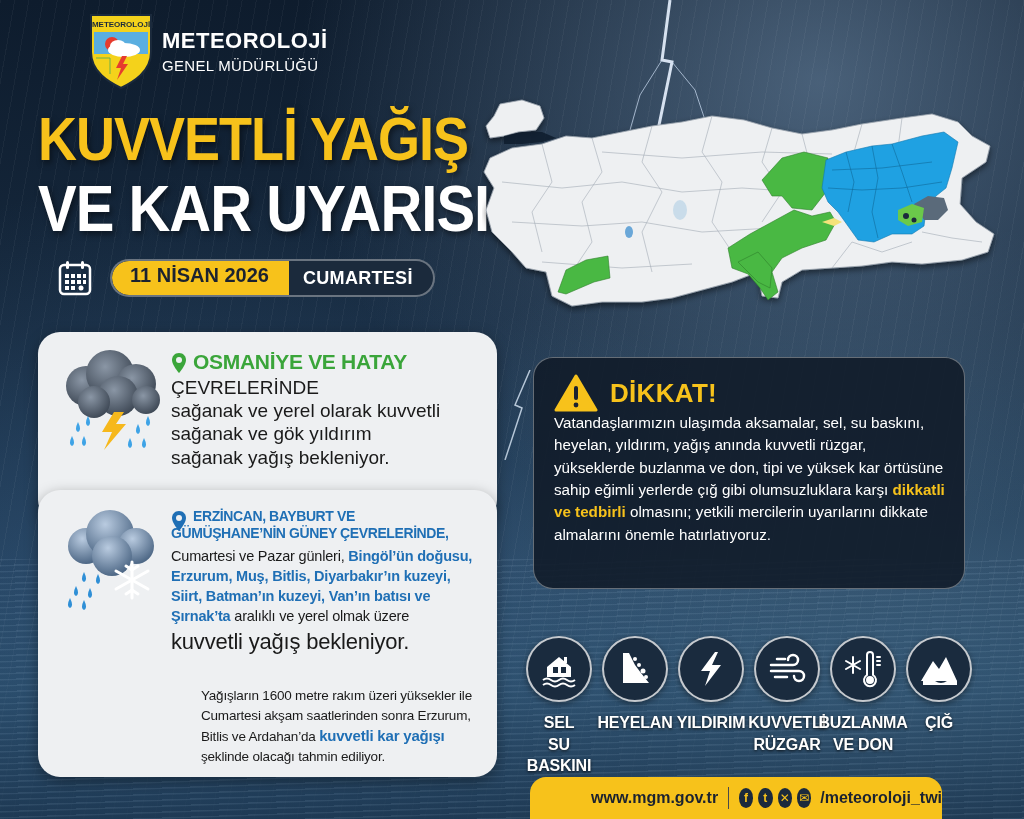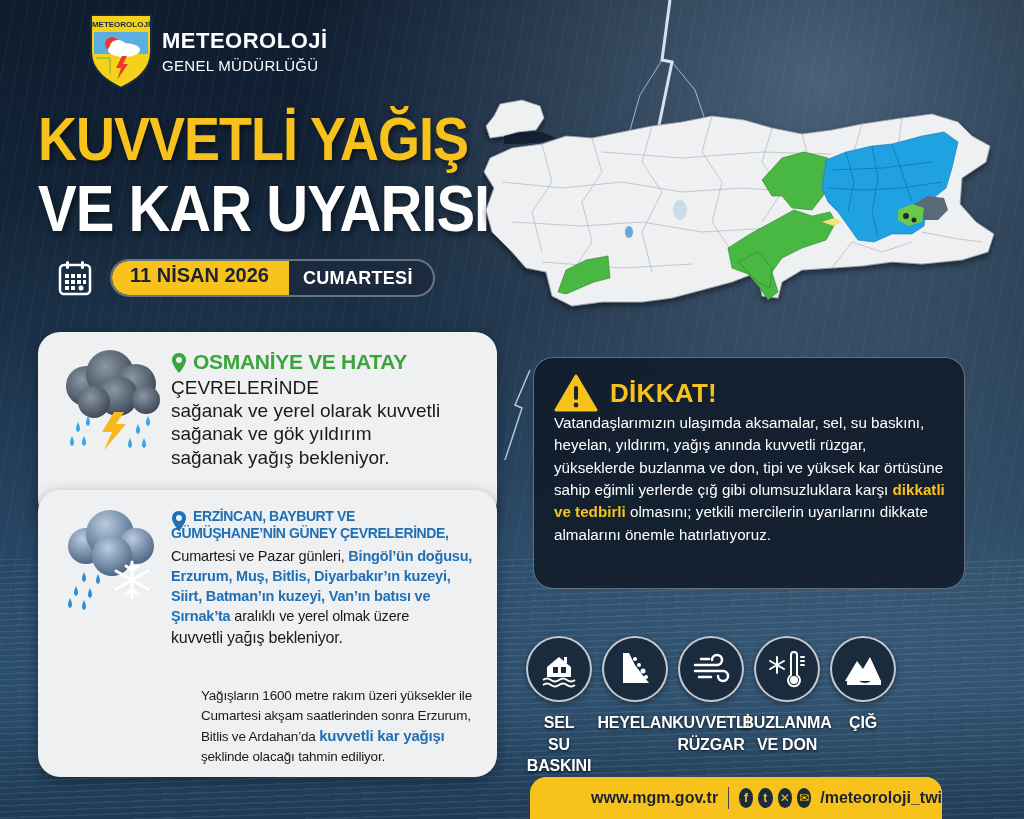--- a/index.html
+++ b/index.html
@@ -53,21 +53,21 @@
   .card .wicon { position: absolute; left: 18px; top: 12px; width: 112px; height: 110px; }
   .card .body { position: absolute; left: 133px; right: 14px; top: 18px; }
   .head { display: flex; align-items: flex-start; }
   .pin { width: 16px; height: 22px; margin-right: 6px; flex: none; margin-top: 2px; }
   .card1 .region { color: #3aa53a; font-weight: 800; font-size: 21px; letter-spacing: -0.3px; line-height: 1.15; }
   .card1 .sub { font-size: 19px; font-weight: 500; color: #1a1a1a; margin-left: 0; line-height: 1.22; }
   .card1 .sub .caps { display: block; margin-top: 2px; }
   .card2 .region { color: #1f6fb5; font-weight: 800; font-size: 14px; letter-spacing: -0.4px; line-height: 1.2; }
   .card2 .p1 { font-size: 14.5px; color: #1a1a1a; line-height: 1.4; margin-top: 4px; letter-spacing: -0.2px; }
   .card2 .p1 .hl { color: #1f6fb5; font-weight: 600; }
-  .card2 .p1 .big { font-size: 16px; }
+  .card2 .p1 .big { font-size: 22px; }
   .card2 .p2 { position: absolute; left: 163px; top: 196px; font-size: 13.5px; color: #1a1a1a; line-height: 1.45; letter-spacing: -0.2px; }
   .card2 .p2 .hl { color: #1f6fb5; font-weight: 800; font-size: 15px; }
 
   
   .warn { position: absolute; left: 533px; top: 357px; width: 432px; height: 232px; background: rgba(16,26,40,0.88); border: 1px solid rgba(255,255,255,0.35); border-radius: 20px; padding: 16px 18px 0 20px; }
   .warn .whead { display: flex; align-items: center; margin-bottom: 0; }
   .warn .tri { width: 44px; height: 38px; margin-right: 12px; }
   .warn .wtitle { color: #f7c21b; font-weight: 900; font-size: 26px; letter-spacing: 0.3px; }
   .warn .wtext { color: #fff; font-size: 15.2px; line-height: 1.47; letter-spacing: 0; }
   .warn .wtext .hl { color: #f7c21b; font-weight: 700; }
@@ -335,20 +335,28 @@
           <circle cx="20" cy="10" r="2" fill="#fff"></circle>
           <circle cx="24" cy="16" r="2" fill="#fff"></circle>
           <circle cx="28" cy="22" r="2.5" fill="#fff"></circle>
           <circle cx="31" cy="28" r="2" fill="#fff"></circle>
         </svg>
     </div>
     <div class="lbl">HEYELAN</div>
   </div>
   <div class="hz">
     <div class="circ">
+      <svg viewBox="0 0 40 40">
+          <path d="M24 3 L10 22 L19 22 L14 37 L30 16 L21 16 L27 3 Z" fill="#fff"></path>
+        </svg>
+    </div>
+    <div class="lbl">YILDIRIM</div>
+  </div>
+  <div class="hz">
+    <div class="circ">
       <svg viewBox="0 0 40 40" fill="none" stroke="#fff" stroke-width="2.5" stroke-linecap="round">
           <path d="M4 16 H26 a5 5 0 1 0 -5 -5"></path>
           <path d="M4 22 H32 a5 5 0 1 1 -5 5"></path>
           <path d="M8 28 H20"></path>
           <path d="M10 10 H18"></path>
         </svg>
     </div>
     <div class="lbl"><span>KUVVETLİ</span><br><span>RÜZGAR</span></div>
   </div>
   <div class="hz">

